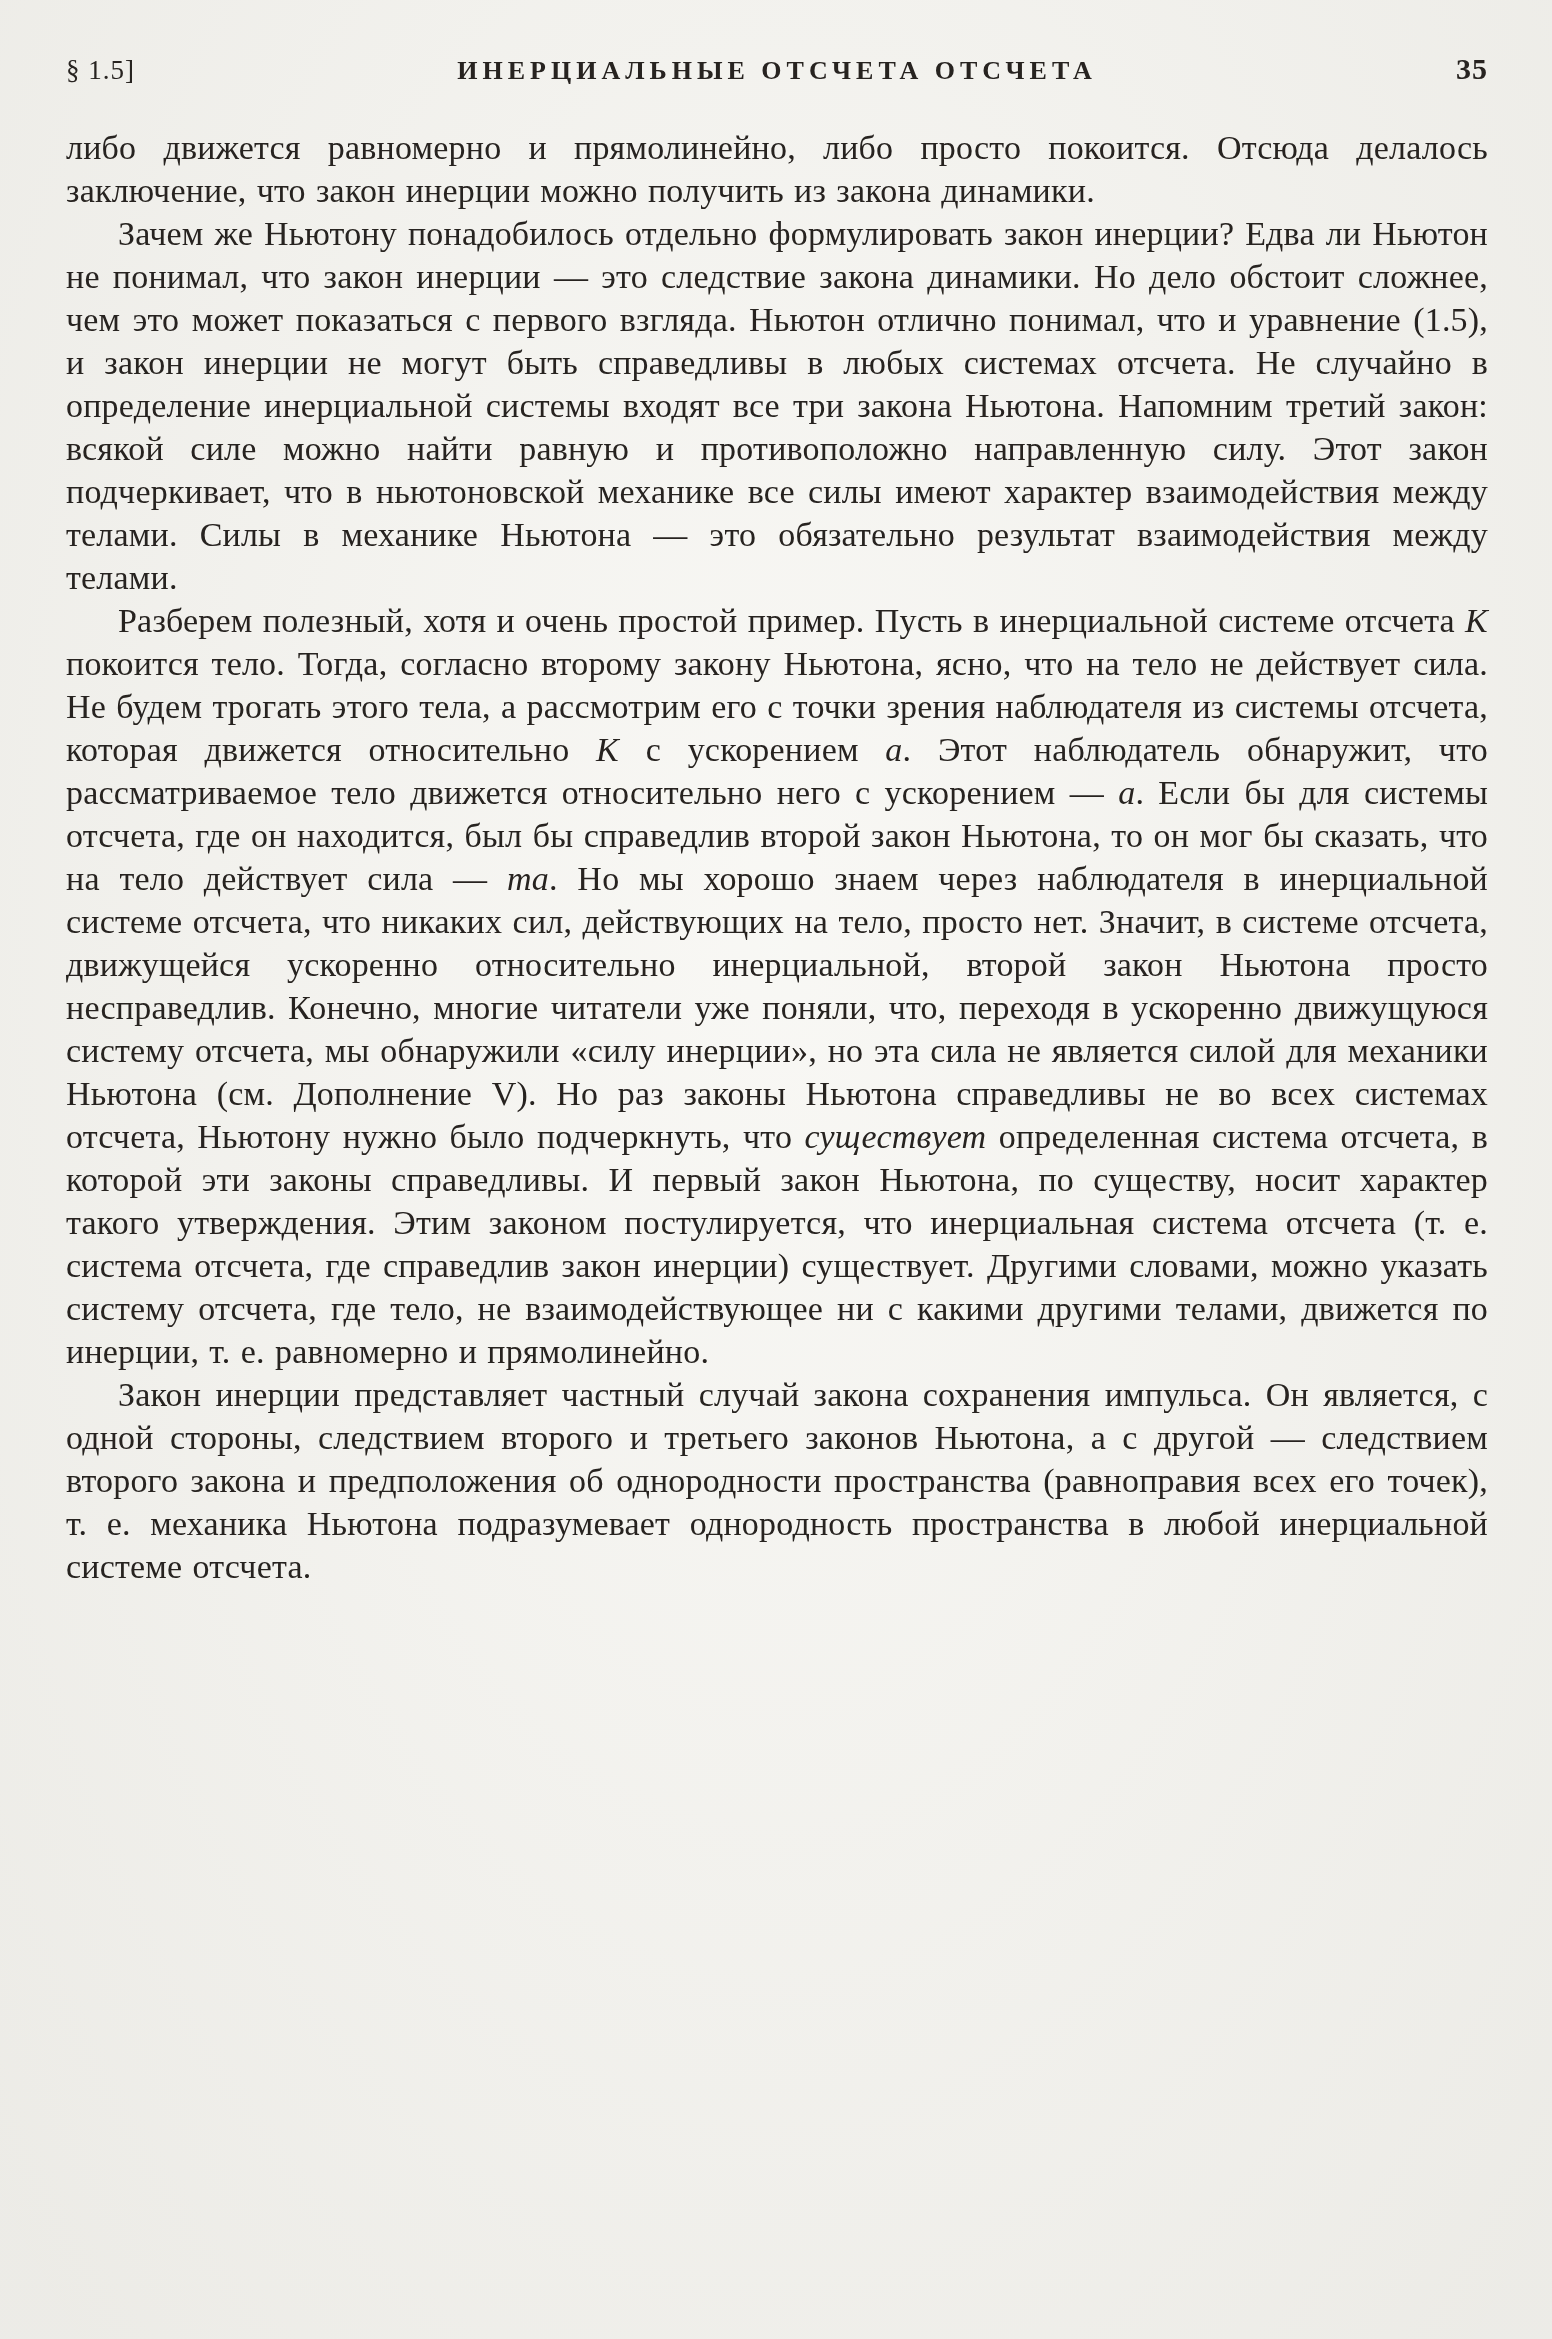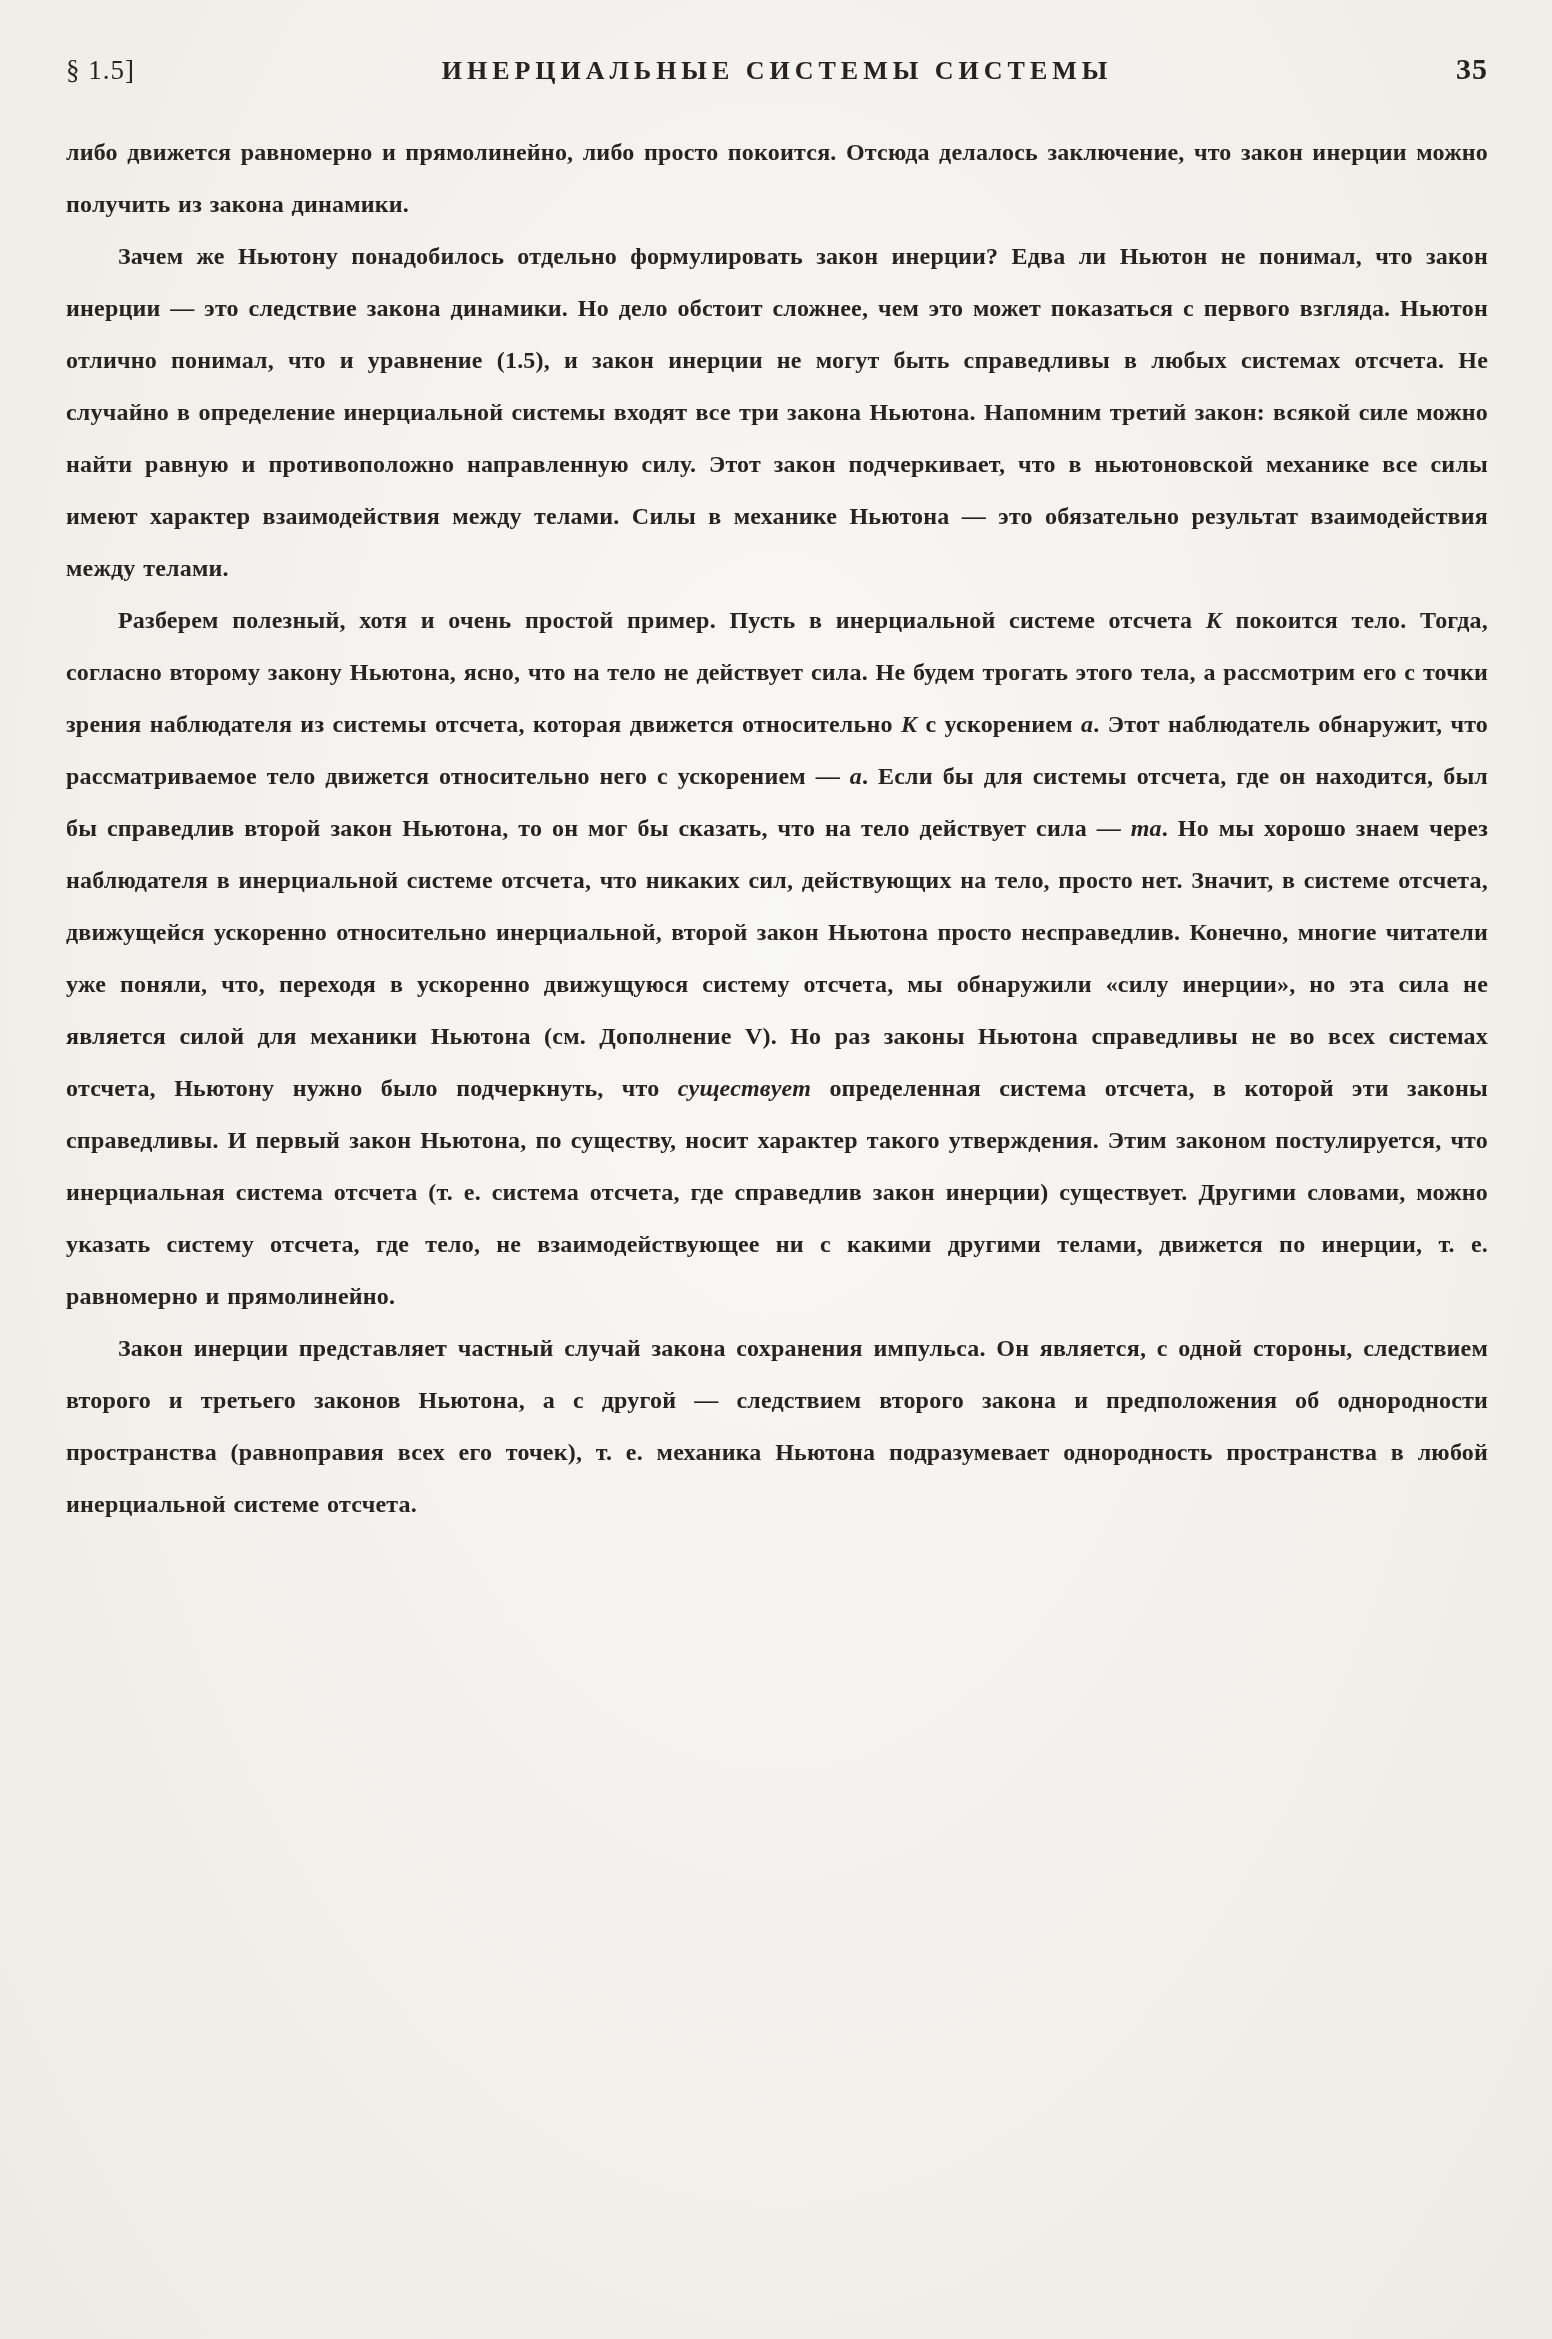--- a/index.html
+++ b/index.html
@@ -40,46 +40,45 @@
     letter-spacing: 5px;
     font-weight: 600;
   }
   .head-right {
     justify-self: end;
     font-size: 30px;
     font-weight: 700;
     letter-spacing: 1px;
   }
   .body-text {
-    font-size: 24px;
-    line-height: 52px;
+    font-size: 34px;
+    line-height: 43px;
     text-align: justify;
     letter-spacing: 0.2px;
     word-spacing: 1.5px;
-    font-weight: bold;
   }
   p.para {
     margin: 0;
     text-indent: 52px;
   }
   p.para.no-indent {
     text-indent: 0;
   }
   .it {
     font-style: italic;
   }
 </style>
 </head>
 <body>
 
 <div class="page">
 
   <header class="running-head">
     <span class="head-left">§ 1.5]</span>
-    <span class="head-title">ИНЕРЦИАЛЬНЫЕ СИСТЕМЫ СИСТЕМЫ</span>
+    <span class="head-title">ИНЕРЦИАЛЬНЫЕ ОТСЧЕТА ОТСЧЕТА</span>
     <span class="head-right">35</span>
   </header>
 
   <main class="body-text">
     <p class="para no-indent"><span>либо движется равномерно и прямолинейно, либо просто покоится. Отсюда делалось заключение, что закон инерции можно получить из закона динамики.</span></p>
     <p class="para"><span>Зачем же Ньютону понадобилось отдельно формулировать закон инерции? Едва ли Ньютон не понимал, что закон инерции — это следствие закона динамики. Но дело обстоит сложнее, чем это может показаться с первого взгляда. Ньютон отлично понимал, что и уравнение (1.5), и закон инерции не могут быть справедливы в любых системах отсчета. Не случайно в определение инерциальной системы входят все три закона Ньютона. Напомним третий закон: всякой силе можно найти равную и противоположно направленную силу. Этот закон подчеркивает, что в ньютоновской механике все силы имеют характер взаимодействия между телами. Силы в механике Ньютона — это обязательно результат взаимодействия между телами.</span></p>
     <p class="para"><span>Разберем полезный, хотя и очень простой пример. Пусть в инерциальной системе отсчета </span><span class="it">K</span><span> покоится тело. Тогда, согласно второму закону Ньютона, ясно, что на тело не действует сила. Не будем трогать этого тела, а рассмотрим его с точки зрения наблюдателя из системы отсчета, которая движется относительно </span><span class="it">K</span><span> с ускорением </span><span class="it">a</span><span>. Этот наблюдатель обнаружит, что рассматриваемое тело движется относительно него с ускорением — </span><span class="it">a</span><span>. Если бы для системы отсчета, где он находится, был бы справедлив второй закон Ньютона, то он мог бы сказать, что на тело действует сила — </span><span class="it">ma</span><span>. Но мы хорошо знаем через наблюдателя в инерциальной системе отсчета, что никаких сил, действующих на тело, просто нет. Значит, в системе отсчета, движущейся ускоренно относительно инерциальной, второй закон Ньютона просто несправедлив. Конечно, многие читатели уже поняли, что, переходя в ускоренно движущуюся систему отсчета, мы обнаружили «силу инерции», но эта сила не является силой для механики Ньютона (см. Дополнение V). Но раз законы Ньютона справедливы не во всех системах отсчета, Ньютону нужно было подчеркнуть, что </span><span class="it">существует</span><span> определенная система отсчета, в которой эти законы справедливы. И первый закон Ньютона, по существу, носит характер такого утверждения. Этим законом постулируется, что инерциальная система отсчета (т. е. система отсчета, где справедлив закон инерции) существует. Другими словами, можно указать систему отсчета, где тело, не взаимодействующее ни с какими другими телами, движется по инерции, т. е. равномерно и прямолинейно.</span></p>
     <p class="para"><span>Закон инерции представляет частный случай закона сохранения импульса. Он является, с одной стороны, следствием второго и третьего законов Ньютона, а с другой — следствием второго закона и предположения об однородности пространства (равноправия всех его точек), т. е. механика Ньютона подразумевает однородность пространства в любой инерциальной системе отсчета.</span></p>
   </main>
 

